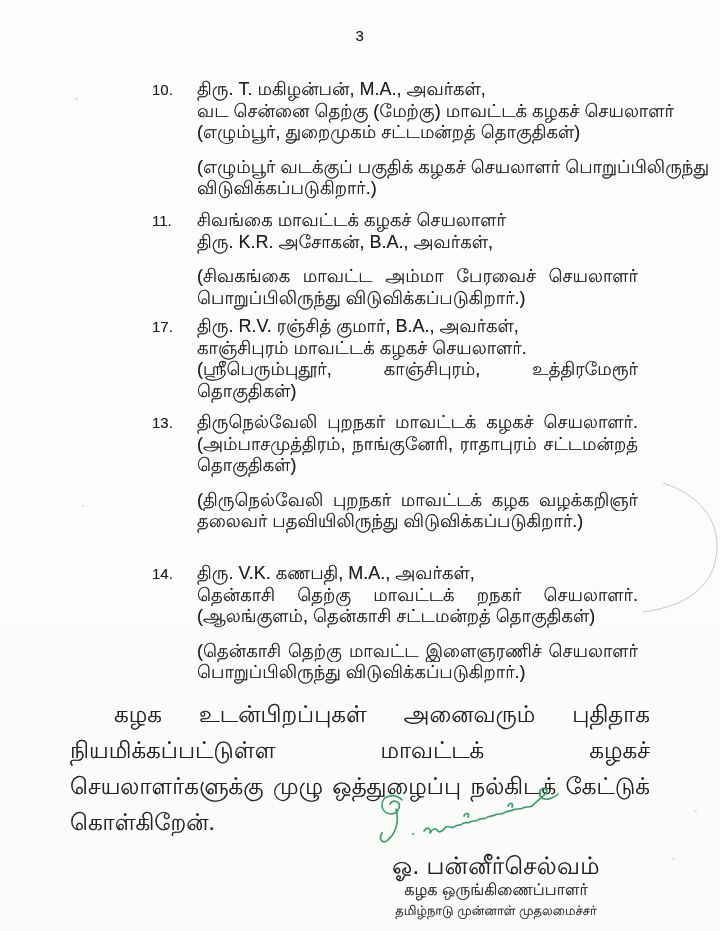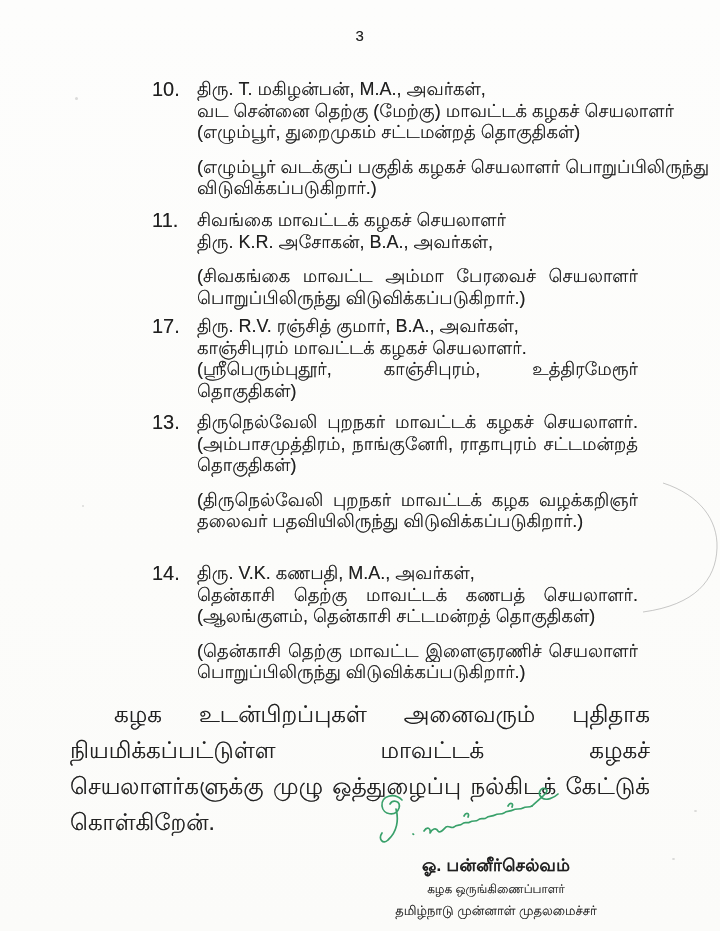--- a/index.html
+++ b/index.html
@@ -5,34 +5,34 @@
   html,body{margin:0;padding:0}
   body{
     width:720px;height:931px;position:relative;overflow:hidden;
     background:#fdfdfc;color:#1f1f1f;
     font-family:"Liberation Sans","DejaVu Sans",sans-serif;
     text-shadow:0 0 .5px rgba(20,20,20,.45);
   }
   .page{position:absolute;inset:0;background:linear-gradient(180deg,#fdfdfc 0%,#fcfcfa 60%,#fbfbf9 100%)}
   .pageno{position:absolute;top:26px;left:0;width:100%;text-align:center;font-size:15px;line-height:20px;letter-spacing:.5px}
   .item{position:absolute;left:152px;width:486px;display:flex;align-items:flex-start}
-  .num{flex:none;width:45px;font-size:20px;line-height:21.6px}
+  .num{flex:none;width:45px;font-size:15px;line-height:21.6px}
   .content{width:441px}
   .para2{margin-top:13px}
   .line{font-size:18px;line-height:21.6px;text-align:left}
   .line.nw{white-space:nowrap}
   .line.j{text-align:justify;text-align-last:justify;max-height:21.6px;overflow:hidden}
   .closing{
     position:absolute;left:70px;top:696px;width:580px;
     font-size:23px;line-height:36px;text-align:justify;text-indent:44px;color:#222;
   }
   .sig-wrap{position:absolute;left:340px;top:784px;width:312px;text-align:center}
   .sig-ink{display:block;margin:0 auto 0 28px}
-  .sig-name{font-size:17px;font-weight:bold;line-height:27px;letter-spacing:.3px;white-space:nowrap}
-  .sig-t1{font-size:12px;line-height:21px;white-space:nowrap}
+  .sig-name{font-size:24px;font-weight:normal;line-height:27px;letter-spacing:.3px;white-space:nowrap}
+  .sig-t1{font-size:16px;line-height:21px;white-space:nowrap}
   .sig-t2{font-size:13px;line-height:21px;white-space:nowrap}
   .circle-artifact{position:absolute;left:600px;top:475px;pointer-events:none}
   .speck{position:absolute;background:#9b9b9b;border-radius:50%;opacity:.35}
 </style>
 </head>
 <body>
 
 <div class="page">
 
   <div class="pageno">3</div>
@@ -91,21 +91,21 @@
         <div class="line nw">தலைவர் பதவியிலிருந்து விடுவிக்கப்படுகிறார்.)</div>
       </div>
     </div>
   </div>
 
   <div class="item" style="top:563px">
     <div class="num">14.</div>
     <div class="content">
       <div class="para">
         <div class="line nw">திரு. V.K. கணபதி, M.A., அவர்கள்,</div>
-        <div class="line j">தென்காசி தெற்கு மாவட்டக் கணபத் செயலாளர்.</div>
+        <div class="line j">தென்காசி தெற்கு மாவட்டக் றநகர் செயலாளர்.</div>
         <div class="line nw">(ஆலங்குளம், தென்காசி சட்டமன்றத் தொகுதிகள்)</div>
       </div>
       <div class="para para2">
         <div class="line j">(தென்காசி தெற்கு மாவட்ட இளைஞரணிச் செயலாளர்</div>
         <div class="line nw">பொறுப்பிலிருந்து விடுவிக்கப்படுகிறார்.)</div>
       </div>
     </div>
   </div>
 
   <div class="closing">கழக உடன்பிறப்புகள் அனைவரும் புதிதாக நியமிக்கப்பட்டுள்ள மாவட்டக் கழகச் செயலாளர்களுக்கு முழு ஒத்துழைப்பு நல்கிடக் கேட்டுக் கொள்கிறேன்.</div>

